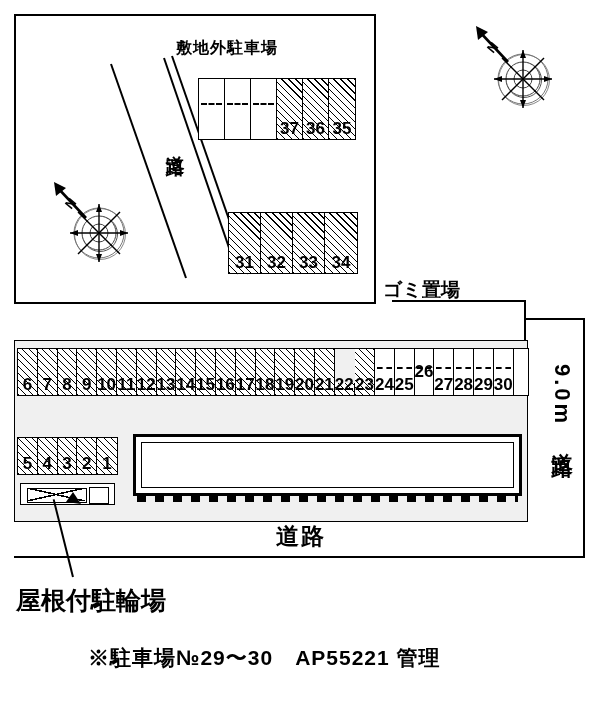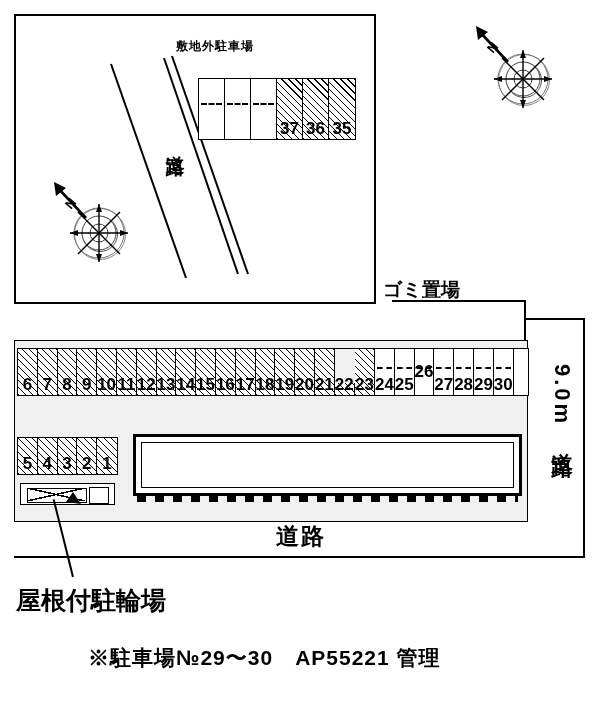--- a/index.html
+++ b/index.html
@@ -13,21 +13,21 @@
   }
   .canvas{position:absolute;left:0;top:0;width:600px;height:705px;}
 
   
   .inset{
     position:absolute;left:14px;top:14px;width:358px;height:286px;
     border:2px solid #000;background:#fff;
   }
   .inset-title{
     position:absolute;left:160px;top:22px;
-    font-size:12px;font-weight:bold;letter-spacing:1px;
+    font-size:16px;font-weight:bold;letter-spacing:1px;
     white-space:nowrap;
   }
   .road-label-v{
     position:absolute;
     font-size:19px;font-weight:bold;
     writing-mode:vertical-rl;
     letter-spacing:2px;
   }
 
   
@@ -180,20 +180,34 @@
           <span>37</span>
         </div>
         <div class="cell hatch" style="width: 26px;">
           <span>36</span>
         </div>
         <div class="cell hatch" style="width: 26px;">
           <span>35</span>
         </div>
       </div>
 
+    <div class="stallrow" id="inset-lower" style="left:212px;top:196px;height:62px;">
+        <div class="cell hatch" style="width: 32px;">
+          <span>31</span>
+        </div>
+        <div class="cell hatch" style="width: 32px;">
+          <span>32</span>
+        </div>
+        <div class="cell hatch" style="width: 32px;">
+          <span>33</span>
+        </div>
+        <div class="cell hatch" style="width: 32px;">
+          <span>34</span>
+        </div>
+      </div>
   </div>
 
   <div class="lbl gomi">ゴミ置場</div>
   <div class="gomi-line2"></div>
   <div class="gomi-line"></div>
 
   <div class="compass" style="left:492px;top:48px;">
     <div class="ring"></div>
     <div class="ring2"></div>
     <svg width="62" height="62" viewBox="0 0 62 62">

